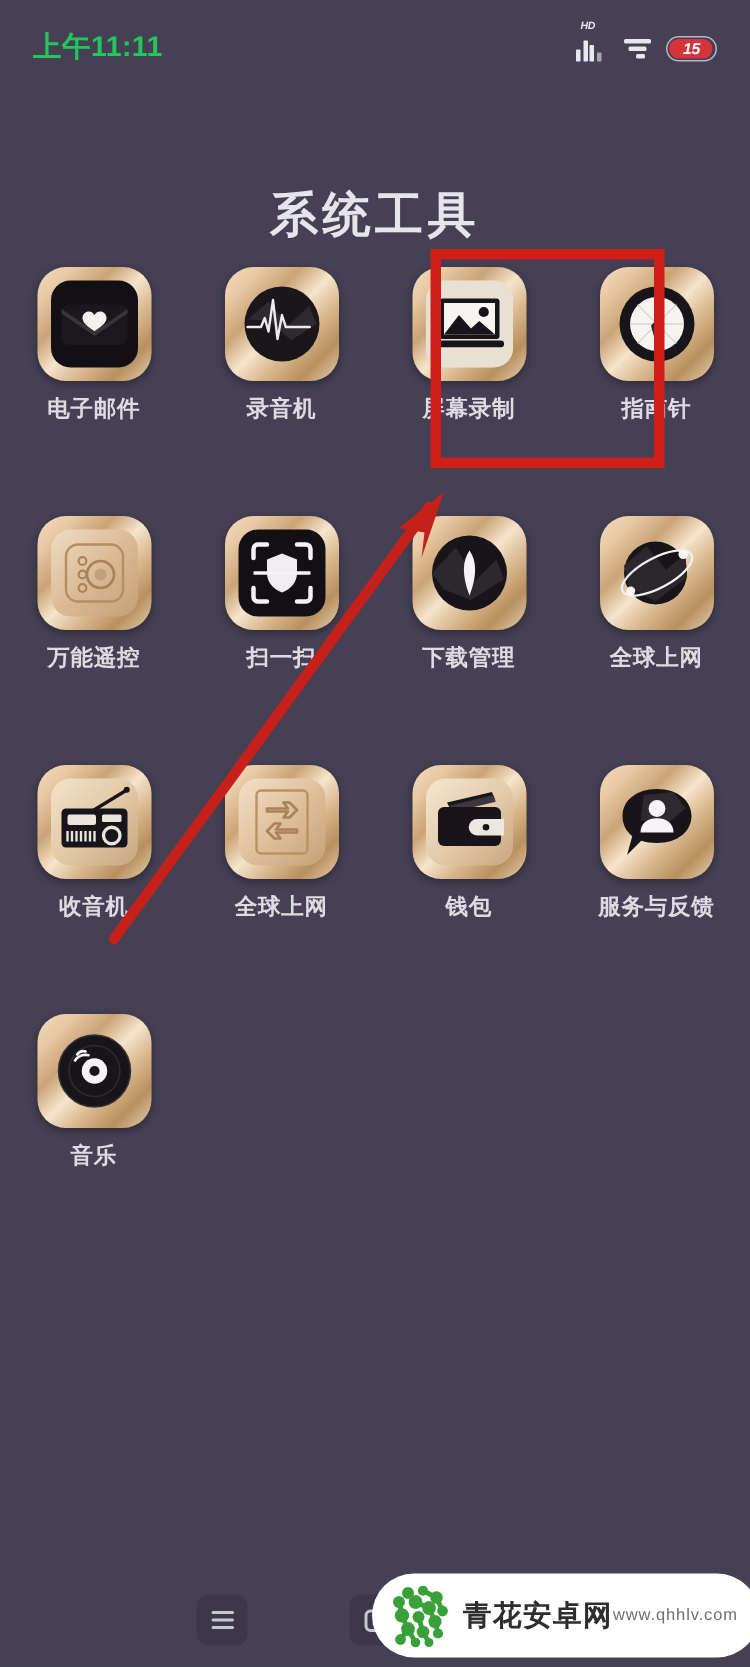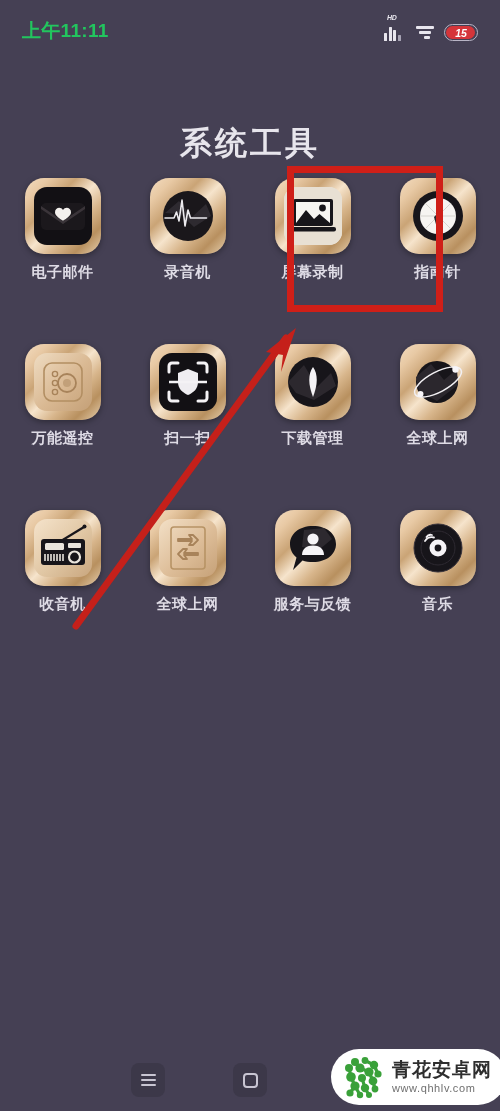--- a/index.html
+++ b/index.html
@@ -123,21 +123,21 @@
     width:15px; height:15px; border:2.4px solid #c8c5d2; border-radius:4px;
   }
 
   
   .watermark{
     position:absolute; right:-6px; bottom:6px;
     height:56px; padding:0 14px 0 10px;
     background:#fff; border-radius:28px;
     display:flex; align-items:center; gap:7px;
   }
-  .wm-text{ display:flex; flex-direction:column; line-height:1; }
+  .wm-text{ display:flex; flex-direction:row; line-height:1; }
   .wm-cn{
     font-size:19px; font-weight:800; color:#2e2e2e; letter-spacing:1px;
   }
   .wm-url{
     font-size:11px; color:#6f6f6f; letter-spacing:.6px; margin-top:4px;
   }
 </style>
 </head>
 <body>
 
@@ -329,20 +329,34 @@
         <svg width="58" height="58" viewBox="0 0 58 58">
           <rect x="12" y="8" width="34" height="42" rx="3" fill="none" stroke="#b79365" stroke-width="1.6"></rect>
           <path d="M19 20 h14 l-3-4 4 0 5 5 -5 5 -4 0 3-4 h-14 z" fill="none" stroke="#a8835a" stroke-width="1.8" stroke-linejoin="round"></path>
           <path d="M39 36 h-14 l3 4 -4 0 -5-5 5-5 4 0 -3 4 h14 z" fill="none" stroke="#a8835a" stroke-width="1.8" stroke-linejoin="round"></path>
         </svg>
       </div>
     </div>
     <div class="label">全球上网</div>
   </div>
 
+  <div class="app">
+    <div class="icon">
+      <div class="inner plain" style="background:linear-gradient(135deg,#f6e6d0,#e2c9a8 55%,#caa67e);">
+        <svg width="58" height="58" viewBox="0 0 58 58">
+          <path d="M14 16 L44 9 l2 6 -29 7 z" fill="#17151a"></path>
+          <path d="M16 18 L45 11 l1.5 4.5 -29 7 z" fill="#3c373c"></path>
+          <rect x="8" y="19" width="42" height="26" rx="4" fill="#17151a"></rect>
+          <path d="M34 27 h18 v11 h-18 a5.5 5.5 0 0 1 0-11 z" fill="#ece7df"></path>
+          <circle cx="40" cy="32.5" r="2.2" fill="#17151a"></circle>
+        </svg>
+      </div>
+    </div>
+    <div class="label">钱包</div>
+  </div>
 
   <div class="app">
     <div class="icon">
       <div class="inner plain">
         <svg width="58" height="58" viewBox="0 0 58 58">
           <path d="M29 7 C43 7 52 15 52 25 C52 35 43 43 29 43 C25 43 21.5 42.5 18.5 41.5 L9 51 L12.5 38.5 C8 34.8 6 30.2 6 25 C6 15 15 7 29 7 Z" fill="#17151a"></path>
           <path d="M20 11 L40 9 L48 20 L36 30 L18 28 Z" fill="#2d292f"></path>
           <circle cx="29" cy="20" r="5.6" fill="#f6f4f7"></circle>
           <path d="M18 36 C18 29.5 23 26.5 29 26.5 C35 26.5 40 29.5 40 36 Z" fill="#f6f4f7"></path>
         </svg>

